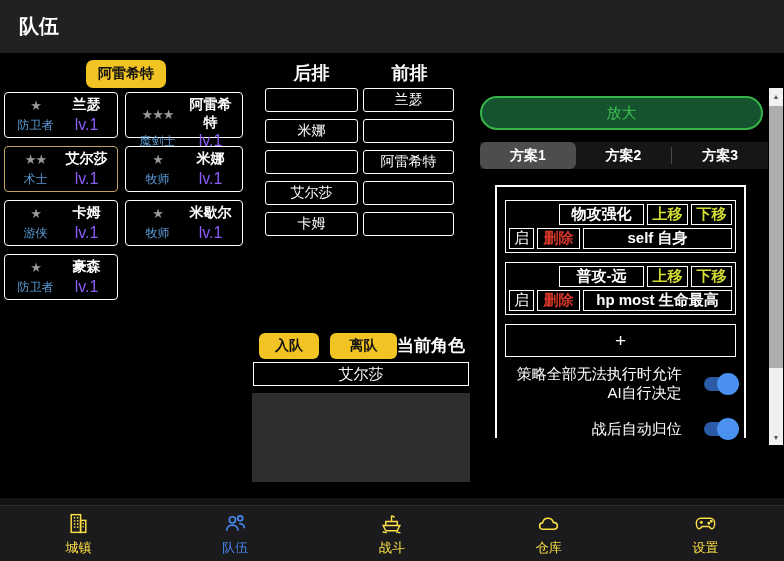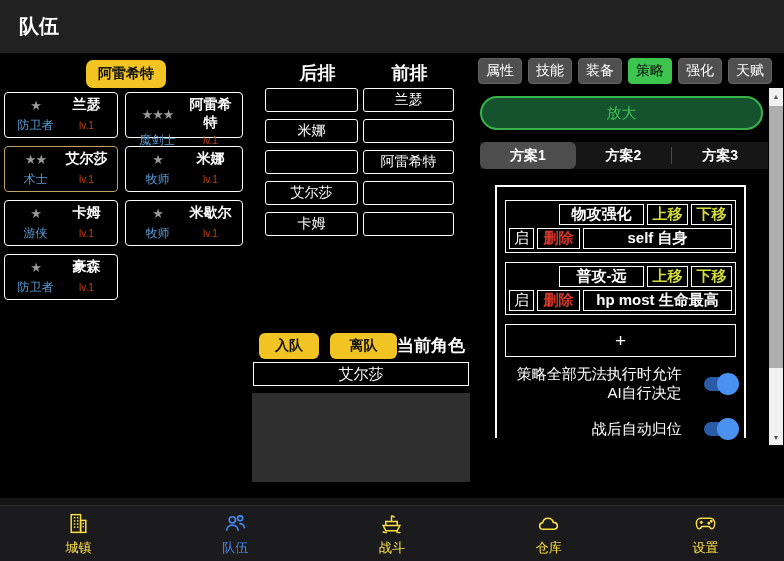--- a/index.html
+++ b/index.html
@@ -18,25 +18,25 @@
   .hero-grid { position:absolute; left:4px; top:92px; width:241px;
     display:grid; grid-template-columns:114px 118px; column-gap:7px; row-gap:8px; }
   .hero-card { height:46px; background:#000; border:1px solid #fff; border-radius:4px;
     padding:3px 5px; display:flex; flex-direction:column; justify-content:space-between; cursor:pointer; }
   .hero-card.selected { border-color:#c3a266; }
   .hero-card .row { display:flex; align-items:center; }
   .hero-card .half { flex:1; text-align:center; }
   .hero-stars { color:#9a9a9a; font-size:13px; letter-spacing:-1px; }
   .hero-name { color:#fff; font-size:14px; font-weight:600; }
   .hero-class { color:#5b9bd5; font-size:12px; }
-  .hero-level { color:#c2410c; font-size:10px; }
+  .hero-level { color:#8b5cf6; font-size:16px; }
 
   
   .col-header { position:absolute; top:61px; width:93px; text-align:center; font-size:18px; font-weight:bold; color:#fff; }
-  .col-header.back { left:271px; } .col-header.front { left:363px; }
+  .col-header.back { left:265px; } .col-header.front { left:363px; }
   .slot { position:absolute; height:24px; background:#000; border:1px solid #fff; border-radius:3px;
     color:#fff; font-size:14px; display:flex; align-items:center; justify-content:center; cursor:pointer; }
   .slot.back { left:265px; width:93px; } .slot.front { left:363px; width:91px; }
 
   .yellow-btn { position:absolute; top:333px; height:26px; background:#f2c423; color:#111;
     border:none; border-radius:6px; font-size:14px; font-weight:600; font-family:inherit; cursor:pointer;text-align:center; }
   #join-btn { left:259px; width:60px; } #leave-btn { left:330px; width:67px; }
   .current-role-label { position:absolute; left:397px; top:334px; font-size:17px; font-weight:bold; color:#fff; }
   .current-role-box { position:absolute; left:253px; top:362px; width:216px; height:24px;
     border:1px solid #fff; background:#000; display:flex; align-items:center; justify-content:center;
@@ -199,28 +199,20 @@
   <div class="slot front" style="top:181px"></div>
   <div class="slot back" style="top:212px">卡姆</div>
   <div class="slot front" style="top:212px"></div>
 
   <button id="join-btn" class="yellow-btn">入队</button>
   <button id="leave-btn" class="yellow-btn">离队</button>
   <div class="current-role-label">当前角色</div>
   <div class="current-role-box">艾尔莎</div>
   <div class="mid-gray"></div>
 
-  <div class="tabs">
-    <div class="tab">属性</div>
-    <div class="tab">技能</div>
-    <div class="tab">装备</div>
-    <div class="tab active">策略</div>
-    <div class="tab">强化</div>
-    <div class="tab">天赋</div>
-  </div>
 
   <div class="zoom-pill">放大</div>
 
   <div class="plans">
     <div class="plan active">方案1</div>
     <div class="plan">方案2</div>
     <div class="plan-divider"></div>
     <div class="plan">方案3</div>
   </div>
 

